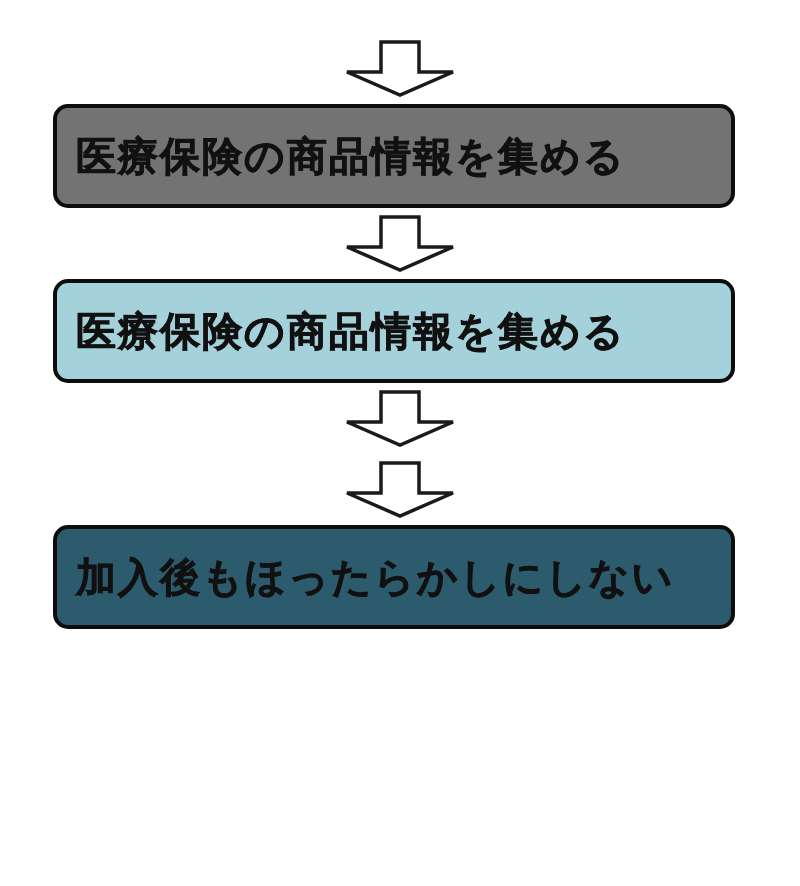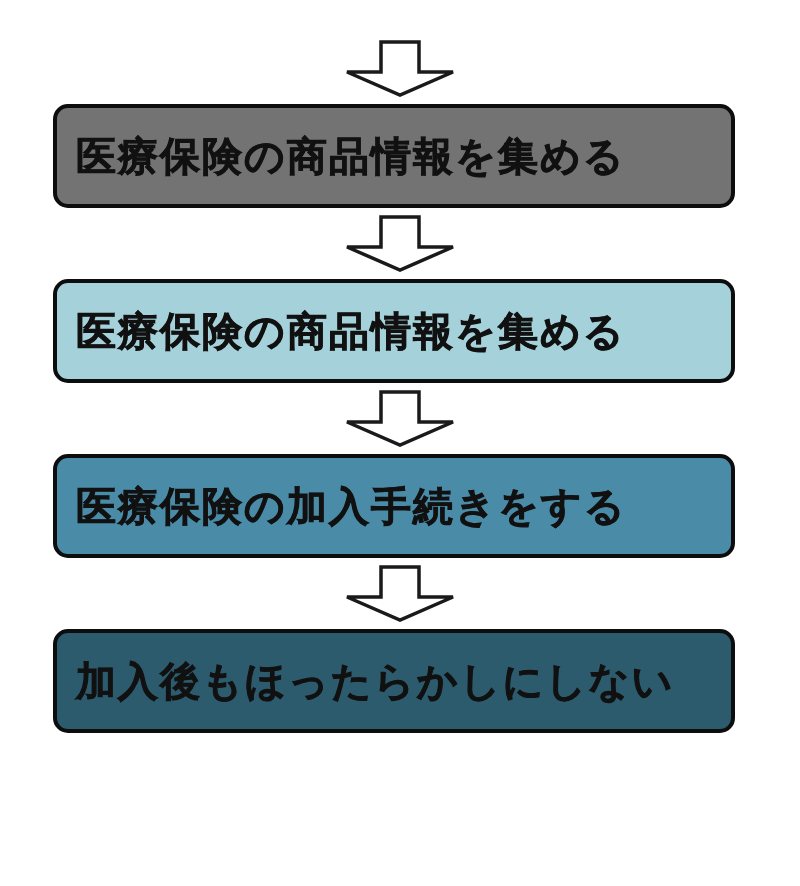--- a/index.html
+++ b/index.html
@@ -82,23 +82,20 @@
     <div class="step-box" style="background: rgb(165, 210, 218);">
       <span class="step-label">医療保険の商品情報を集める</span>
     </div>
 
     <div class="arrow-zone">
       <svg width="110" height="57" viewBox="0 0 110 57">
         <polygon points="36,2 74,2 74,32 108,32 55,55 2,32 36,32" fill="#ffffff" stroke="#1a1a1a" stroke-width="3.5" stroke-linejoin="miter"></polygon>
       </svg>
     </div>
 
-    <div class="step-box" style="background: rgb(74, 140, 168);">
-      <span class="step-label">医療保険の加入手続きをする</span>
-    </div>
 
     <div class="arrow-zone">
       <svg width="110" height="57" viewBox="0 0 110 57">
         <polygon points="36,2 74,2 74,32 108,32 55,55 2,32 36,32" fill="#ffffff" stroke="#1a1a1a" stroke-width="3.5" stroke-linejoin="miter"></polygon>
       </svg>
     </div>
 
     <div class="step-box" style="background: rgb(44, 91, 110); text-align: right;">
       <span class="step-label">加入後もほったらかしにしない</span>
     </div>

